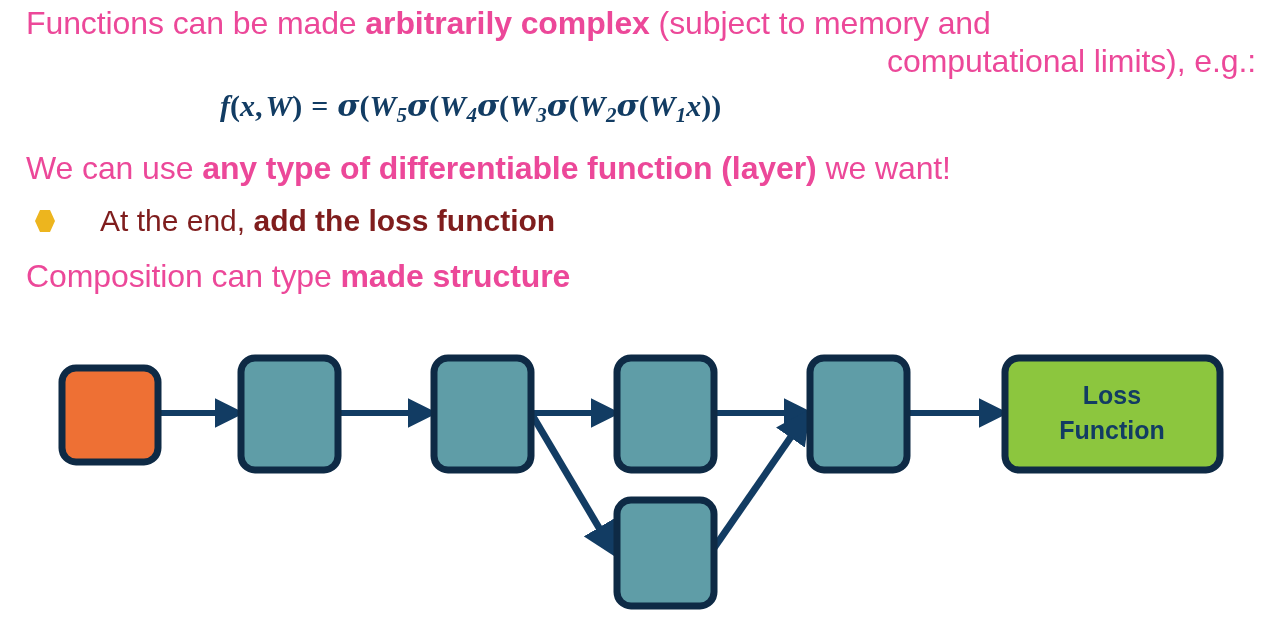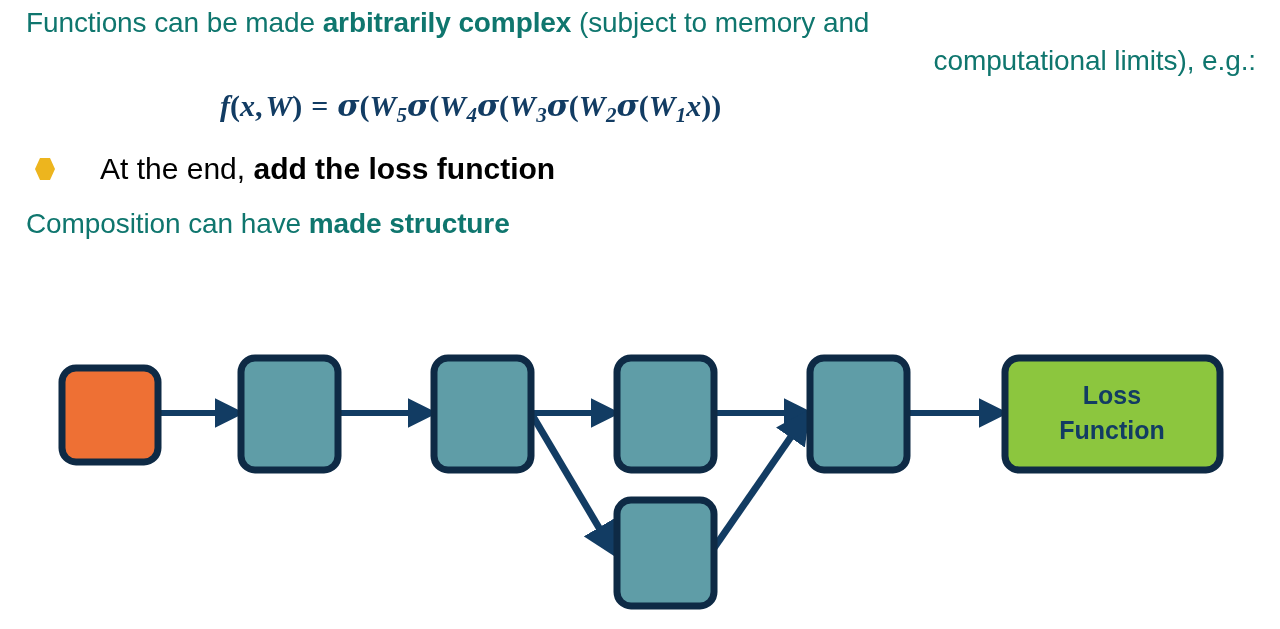--- a/index.html
+++ b/index.html
@@ -24,23 +24,23 @@
 
   
   .text-area {
     position: absolute;
     left: 26px;
     top: 4px;
     width: 1230px;
   }
 
   .para {
-    font-size: 28px;
+    font-size: 32px;
     line-height: 38px;
-    color: #0f766e;
+    color: #ec4899;
     letter-spacing: -0.1px;
     white-space: pre-wrap;
   }
   .para b, .strong {
     font-weight: bold;
   }
 
   .line1 { margin: 0; }
   .line2 { margin: 0; text-align: right; }
 
@@ -84,21 +84,21 @@
   .hex {
     width: 22px;
     height: 24px;
     flex: 0 0 auto;
     margin-left: 8px;
     margin-right: 44px;
   }
   .bullet-text {
     font-size: 30px;
     line-height: 36px;
-    color: #000000;
+    color: #7f1d1d;
   }
 
   .para-structure {
     margin-top: 18px;
   }
 
   
   .diagram {
     position: absolute;
     left: 0;
@@ -122,29 +122,30 @@
 <div class="slide">
 
   <div class="text-area">
 
     <div class="para line1"><span>Functions can be made </span><b>arbitrarily complex</b><span> (subject to memory and</span></div>
 
     <div class="para line2">computational limits), e.g.:</div>
 
     <div class="formula" id="formula"><span>f</span><span class="up">(</span><span>x</span><span class="up" style="padding-right: 3px;">,</span><span>W</span><span class="up">)</span><span class="up" style="padding: 0px 9px;">=</span><span class="sig">σ</span><span class="up">(</span><span>W</span><span class="sub">5</span><span class="sig">σ</span><span class="up">(</span><span>W</span><span class="sub">4</span><span class="sig">σ</span><span class="up">(</span><span>W</span><span class="sub">3</span><span class="sig">σ</span><span class="up">(</span><span>W</span><span class="sub">2</span><span class="sig">σ</span><span class="up">(</span><span>W</span><span class="sub">1</span><span>x</span><span class="up">)</span><span class="up">)</span></div>
 
+    <div class="para para-row"><span>We can use </span><b>any type of differentiable function (layer)</b><span> we want!</span></div>
 
     <div class="bullet-row">
       <svg class="hex" viewBox="0 0 22 24">
         <polygon points="6,1 16,1 21,12 16,23 6,23 1,12" fill="#EDB51E"></polygon>
       </svg>
       <div class="bullet-text"><span>At the end, </span><b>add the loss function</b></div>
     </div>
 
-    <div class="para para-structure"><span>Composition can have </span><b>made structure</b></div>
+    <div class="para para-structure"><span>Composition can type </span><b>made structure</b></div>
 
   </div>
 
   <div class="diagram">
     <svg width="1280" height="289" viewBox="0 340 1280 289" xmlns="http://www.w3.org/2000/svg">
       <defs>
         <marker id="arrowhead" markerWidth="5" markerHeight="5" refX="3.4" refY="2.5" orient="auto" markerUnits="strokeWidth">
           <polygon points="0,0 5,2.5 0,5" fill="#123C63"></polygon>
         </marker>
       </defs>

